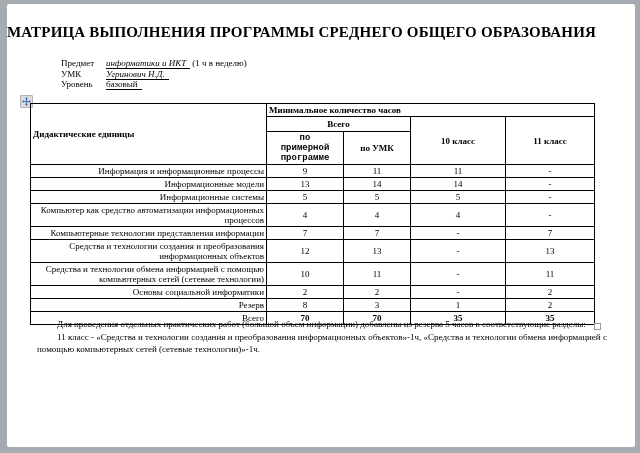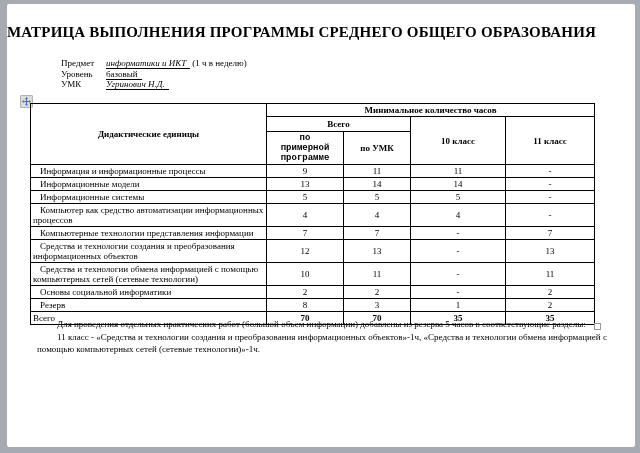--- a/index.html
+++ b/index.html
@@ -29,26 +29,26 @@
     position:absolute;top:91px;left:13px;width:11px;height:11px;
     background:#dcdcdc;border:1px solid #b2b2b2;border-radius:1px;
     display:flex;align-items:center;justify-content:center;cursor:move;
   }
   .tablewrap{position:absolute;top:99px;left:23px;width:566px;}
   table{border-collapse:collapse;width:564px;table-layout:fixed;}
   td{
     border:1px solid #000;font-size:9px;line-height:10px;
     padding:1px 2px;vertical-align:middle;overflow:hidden;
   }
-  tr.h1 td{height:9px;font-weight:bold;text-align:center;}
+  tr.h1 td{height:9px;font-weight:bold;text-align:left;}
   tr.h2 td{height:12px;font-weight:bold;text-align:center;}
   tr.h3 td{height:30px;font-weight:bold;text-align:center;}
   td.corner{font-weight:bold;text-align:center;vertical-align:middle;}
   .narrow{display:inline-block;max-width:50px;font-family:Liberation Mono, monospace;}
-  td.name{text-align:left;vertical-align:top;}
+  td.name{text-align:right;vertical-align:top;}
   td.name .para{display:block;text-indent:7px;}
   td.num{text-align:center;}
   tr.single td{height:10px;}
   tr.total td.name .para{text-indent:0;}
   tr.total td.num{font-weight:bold;}
   .table-resize-handle{
     position:absolute;right:-5px;bottom:-5px;width:5px;height:5px;
     background:#fff;border:1px solid #9a9a9a;
   }
   .notes{position:absolute;top:314px;left:18px;right:12px;font-size:9px;line-height:12px;}
@@ -59,24 +59,24 @@
 
 <div class="page">
 
   <div class="doc-title">МАТРИЦА ВЫПОЛНЕНИЯ ПРОГРАММЫ СРЕДНЕГО ОБЩЕГО ОБРАЗОВАНИЯ</div>
 
   <div class="meta">
     <div class="meta-row">
       <span class="meta-label">Предмет</span><span class="meta-value italic">информатики и ИКТ</span><span class="meta-suffix">(1 ч  в неделю)</span>
     </div>
     <div class="meta-row">
-      <span class="meta-label">Уровень</span><span class="meta-value">базовый</span>
+      <span class="meta-label">УМК</span><span class="meta-value italic">Угринович Н.Д.</span>
     </div>
     <div class="meta-row">
-      <span class="meta-label">УМК</span><span class="meta-value italic">Угринович Н.Д.</span>
+      <span class="meta-label">Уровень</span><span class="meta-value">базовый</span>
     </div>
   </div>
 
   <div class="table-move-handle">
     <span style="display:flex;">
       <svg width="9" height="9" viewBox="0 0 9 9">
           <path d="M4.5 0 L6 1.8 H5.1 V3.9 H7.2 V3 L9 4.5 L7.2 6 V5.1 H5.1 V7.2 H6 L4.5 9 L3 7.2 H3.9 V5.1 H1.8 V6 L0 4.5 L1.8 3 V3.9 H3.9 V1.8 H3 Z" fill="#4a6fc7"></path>
         </svg>
     </span>
   </div>

